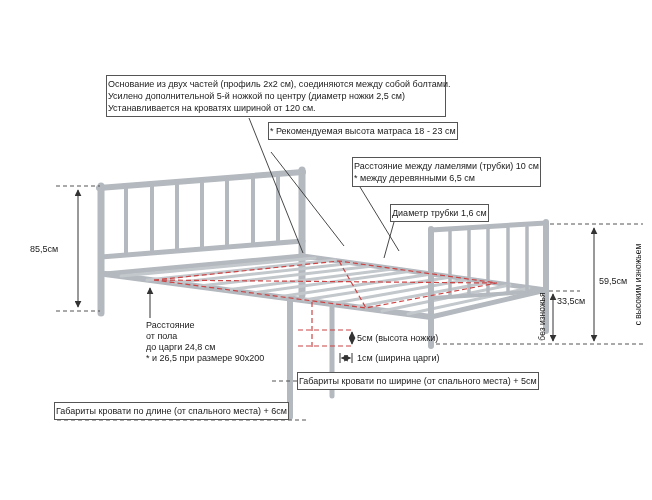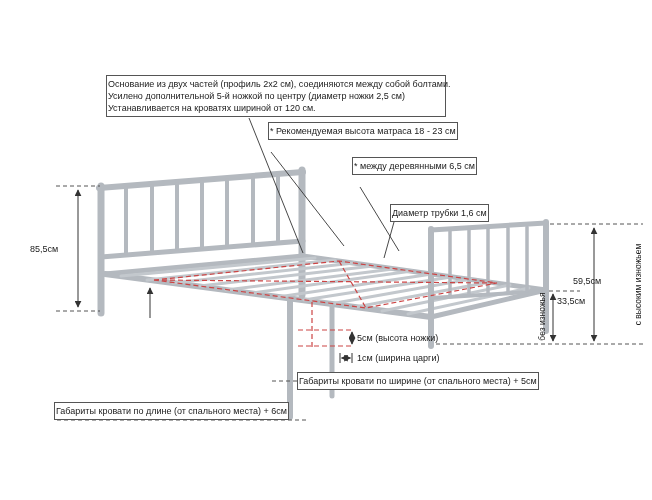--- a/index.html
+++ b/index.html
@@ -141,43 +141,50 @@
     <div>Основание из двух частей (профиль 2x2 см), соединяются между собой болтами.</div>
     <div>Усилено дополнительной 5-й ножкой по центру (диаметр ножки 2,5 см)</div>
     <div>Устанавливается на кроватях шириной от 120 см.</div>
   </div>
 
   <div class="callout" style="left:268px; top:122px;">
     <div>* Рекомендуемая высота матраса 18 - 23 см</div>
   </div>
 
   <div class="callout" style="left:352px; top:157px;">
+    <div>Расстояние между ламелями (трубки) 10 см</div>
     <div>* между деревянными 6,5 см</div>
   </div>
 
   <div class="callout" style="left:390px; top:192px;margin-top:12px;">
     <div>Диаметр трубки 1,6 см</div>
   </div>
 
   <div class="callout" style="left:297px; top:372px;">
     <div>Габариты кровати по ширине (от спального места) + 5см</div>
   </div>
 
   <div class="callout" style="left:54px; top:402px;">
     <div>Габариты кровати по длине (от спального места) + 6см</div>
   </div>
 
   <div class="lbl rt" style="left:30px; top:244px; width:42px;">85,5см</div>
 
+  <div class="lbl" style="left:146px; top:320px;">
+    <div>Расстояние</div>
+    <div>от пола</div>
+    <div>до царги 24,8 см</div>
+    <div>* и 26,5 при размере 90x200</div>
+  </div>
 
   <div class="lbl" style="left:357px; top:333px;">5см (высота ножки)</div>
 
   <div class="lbl" style="left:357px; top:353px;">1см (ширина царги)</div>
 
   <div class="lbl" style="left:557px; top:296px;">33,5см</div>
 
-  <div class="lbl" style="left:573px; top:276px;">59,5см</div>
+  <div class="lbl" style="left:599px; top:276px;">59,5см</div>
 
   <div class="lbl vert" style="left:510px; top:311px; width:64px;">без изножья</div>
 
   <div class="lbl vert" style="left:590px; top:279px; width:96px;">с высоким изножьем</div>
 
 </div>
 
 </body></html>

